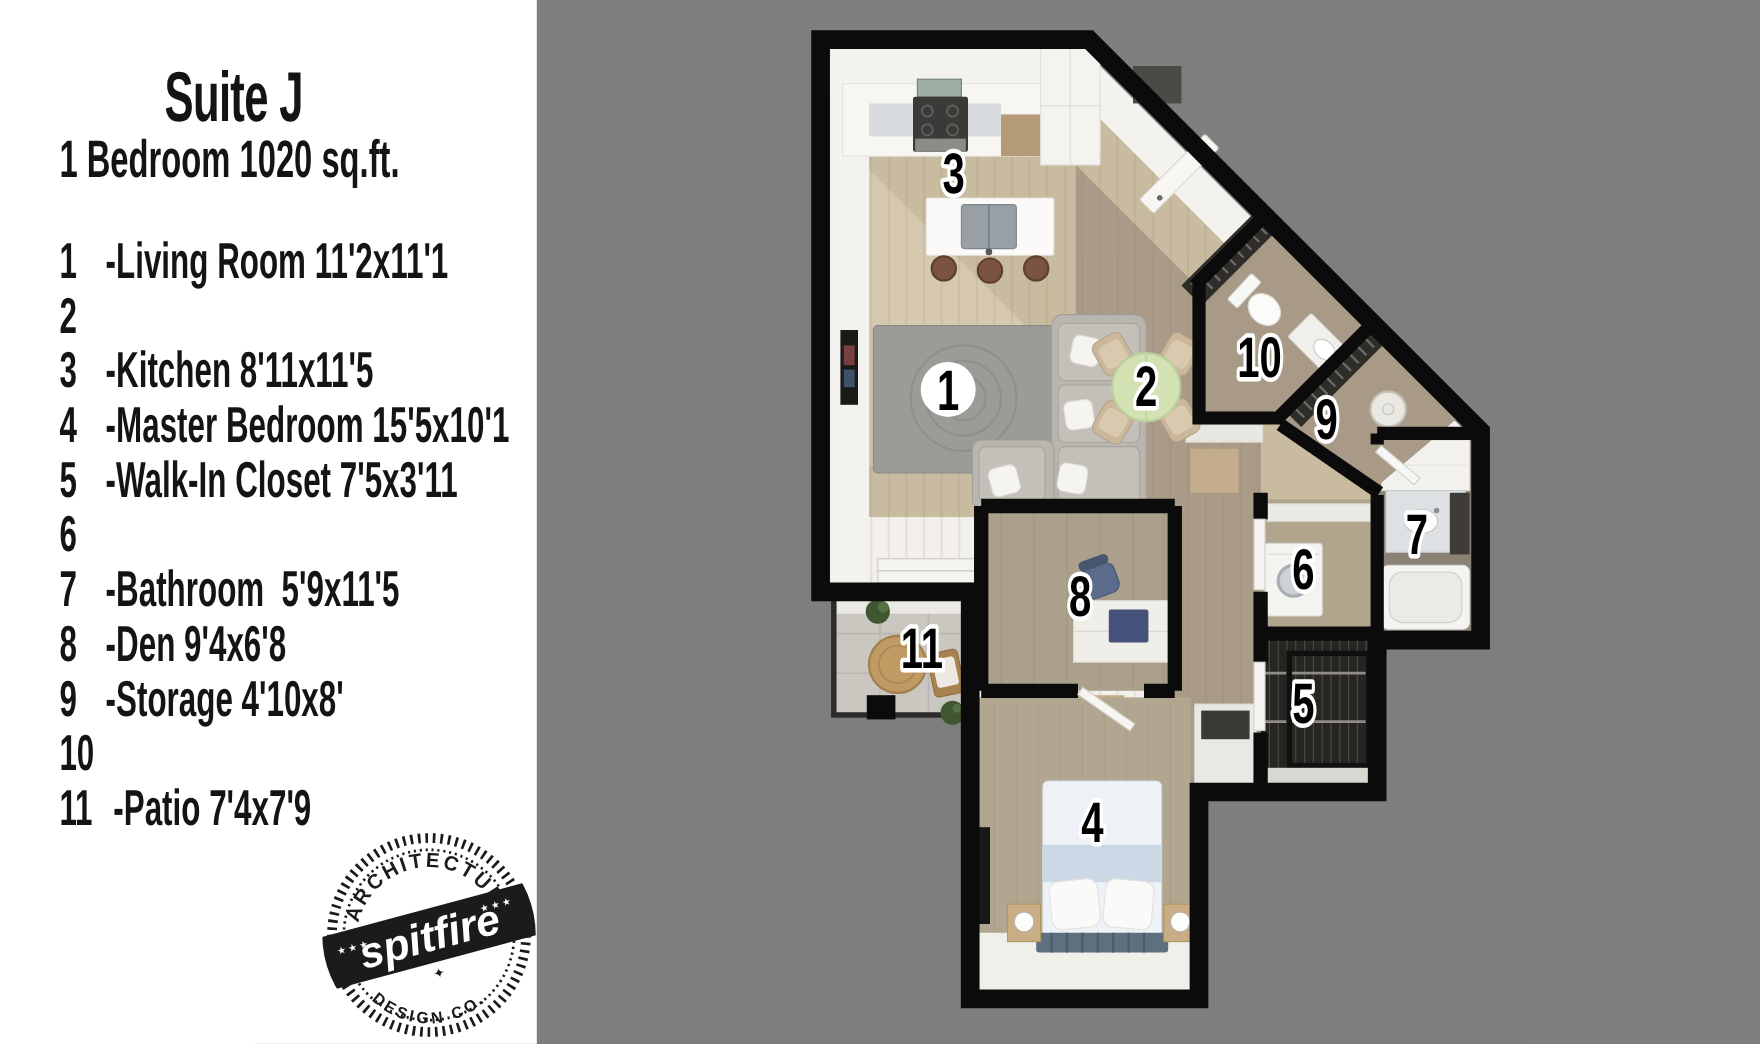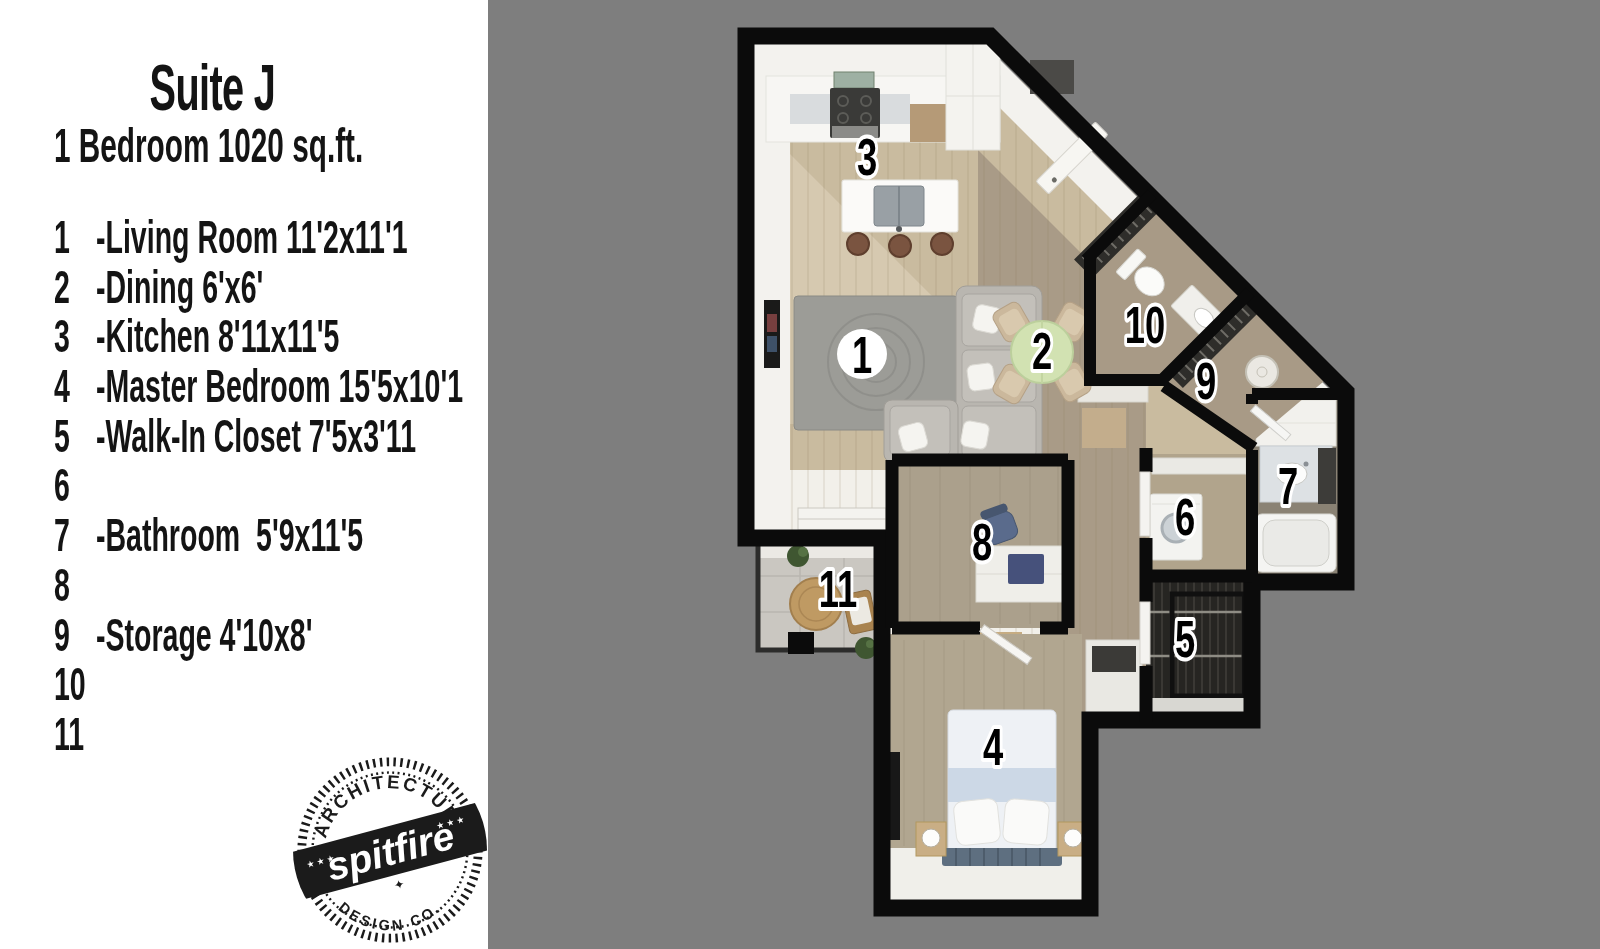--- a/index.html
+++ b/index.html
@@ -30,21 +30,20 @@
   <div class="panel">
     <div class="title"><span class="sq-c">Suite J</span></div>
     <div class="subtitle"><span class="sq">1 Bedroom 1020 sq.ft.</span></div>
     <ul class="legend">
         <li>
           <span class="num"><span class="sq">1</span></span>
           <span><span class="sq">-Living Room 11'2x11'1</span></span>
         </li>
         <li>
           <span class="num"><span class="sq">2</span></span>
-          <span><span class="sq">-Dining 6'x6'</span></span>
         </li>
         <li>
           <span class="num"><span class="sq">3</span></span>
           <span><span class="sq">-Kitchen 8'11x11'5</span></span>
         </li>
         <li>
           <span class="num"><span class="sq">4</span></span>
           <span><span class="sq">-Master Bedroom 15'5x10'1</span></span>
         </li>
         <li>
@@ -53,30 +52,32 @@
         </li>
         <li>
           <span class="num"><span class="sq">6</span></span>
         </li>
         <li>
           <span class="num"><span class="sq">7</span></span>
           <span><span class="sq">-Bathroom  5'9x11'5</span></span>
         </li>
         <li>
           <span class="num"><span class="sq">8</span></span>
+          <span><span class="sq">-Den 9'4x6'8</span></span>
         </li>
         <li>
           <span class="num"><span class="sq">9</span></span>
           <span><span class="sq">-Storage 4'10x8'</span></span>
         </li>
         <li>
           <span class="num"><span class="sq">10</span></span>
         </li>
         <li>
           <span class="num"><span class="sq">11</span></span>
+          <span><span class="sq">-Patio 7'4x7'9</span></span>
         </li>
       </ul>
 
     <svg class="logo" viewBox="0 0 200 200">
       <defs>
         <path id="arcT" d="M 33,104 A 67,67 0 0 1 167,104"></path>
         <path id="arcB" d="M 24,106 A 76,76 0 0 0 176,106"></path>
         <clipPath id="stampClip">
             <circle cx="100" cy="100" r="99"></circle>
           </clipPath>

